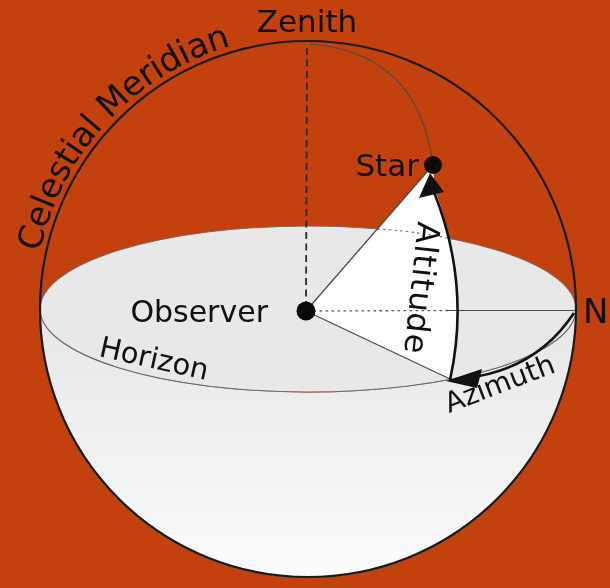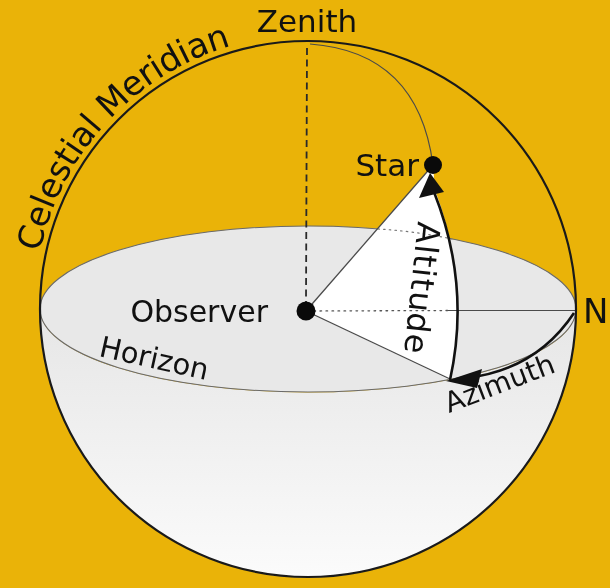--- a/index.html
+++ b/index.html
@@ -1,16 +1,16 @@
 <!DOCTYPE html>
 <html><head>
 <meta charset="utf-8">
 <style>
   html,body{margin:0;padding:0;background:#ffffff;}
-  .stage{width:610px;height:588px;position:relative;background:#eab308;overflow:hidden;
+  .stage{width:610px;height:588px;position:relative;background:#c2410c;overflow:hidden;
          font-family:"DejaVu Sans", sans-serif;}
   svg text{fill:#111111;}
 </style>
 </head>
 <body>
 
 <div class="stage">
 <svg width="610" height="588" viewBox="0 0 610 588">
   <defs>
     <linearGradient id="hemiGrad" x1="0" y1="0" x2="0" y2="1">

